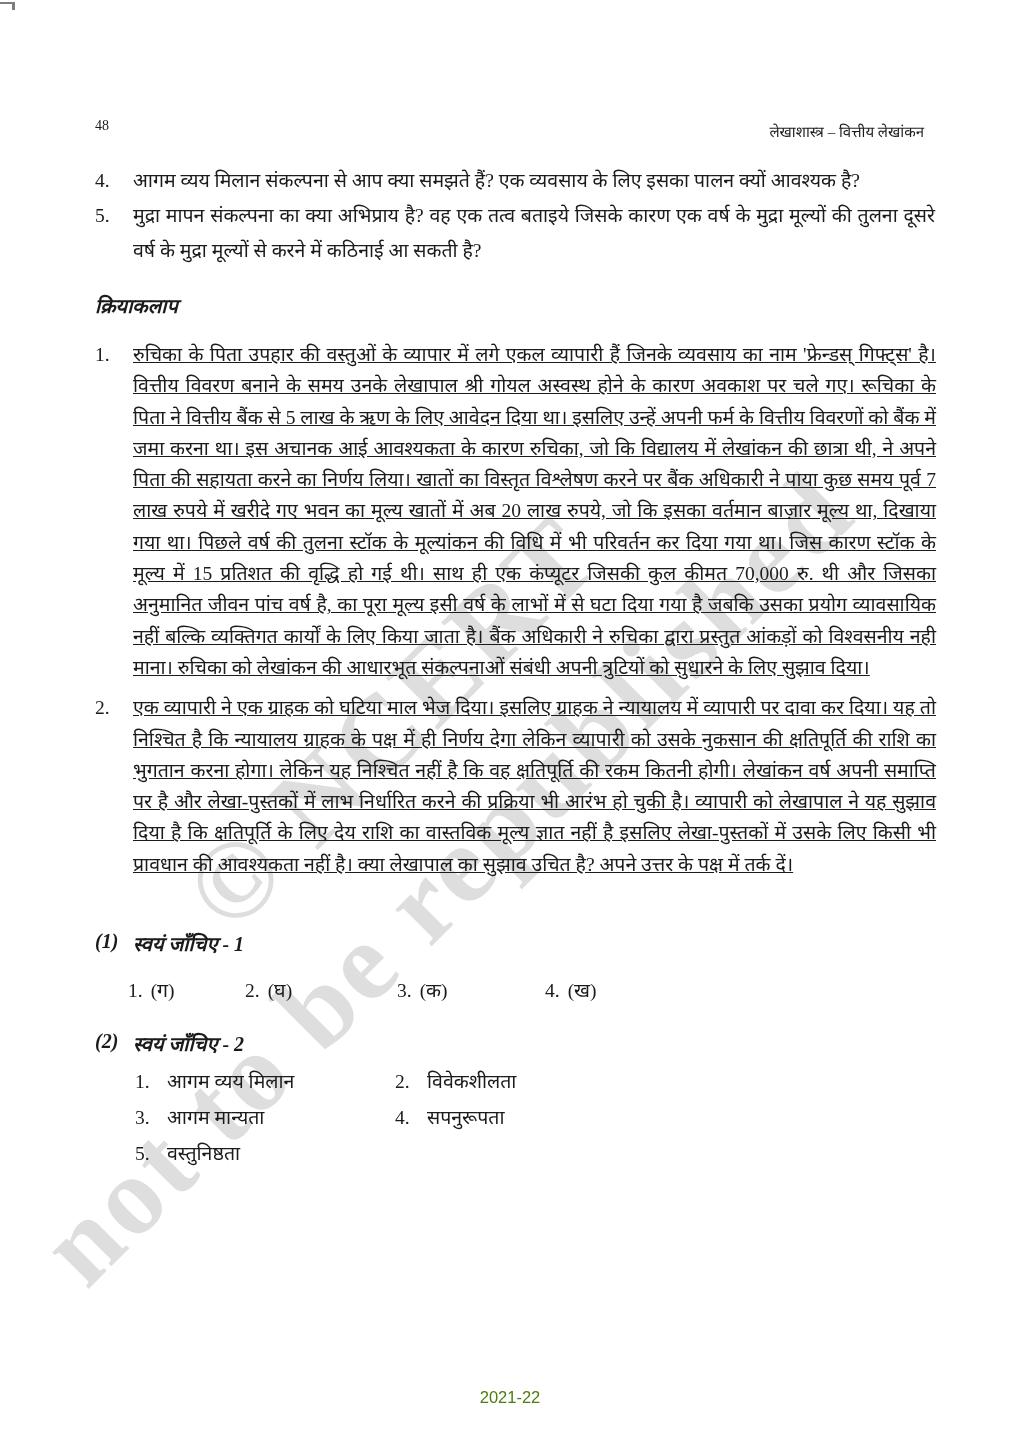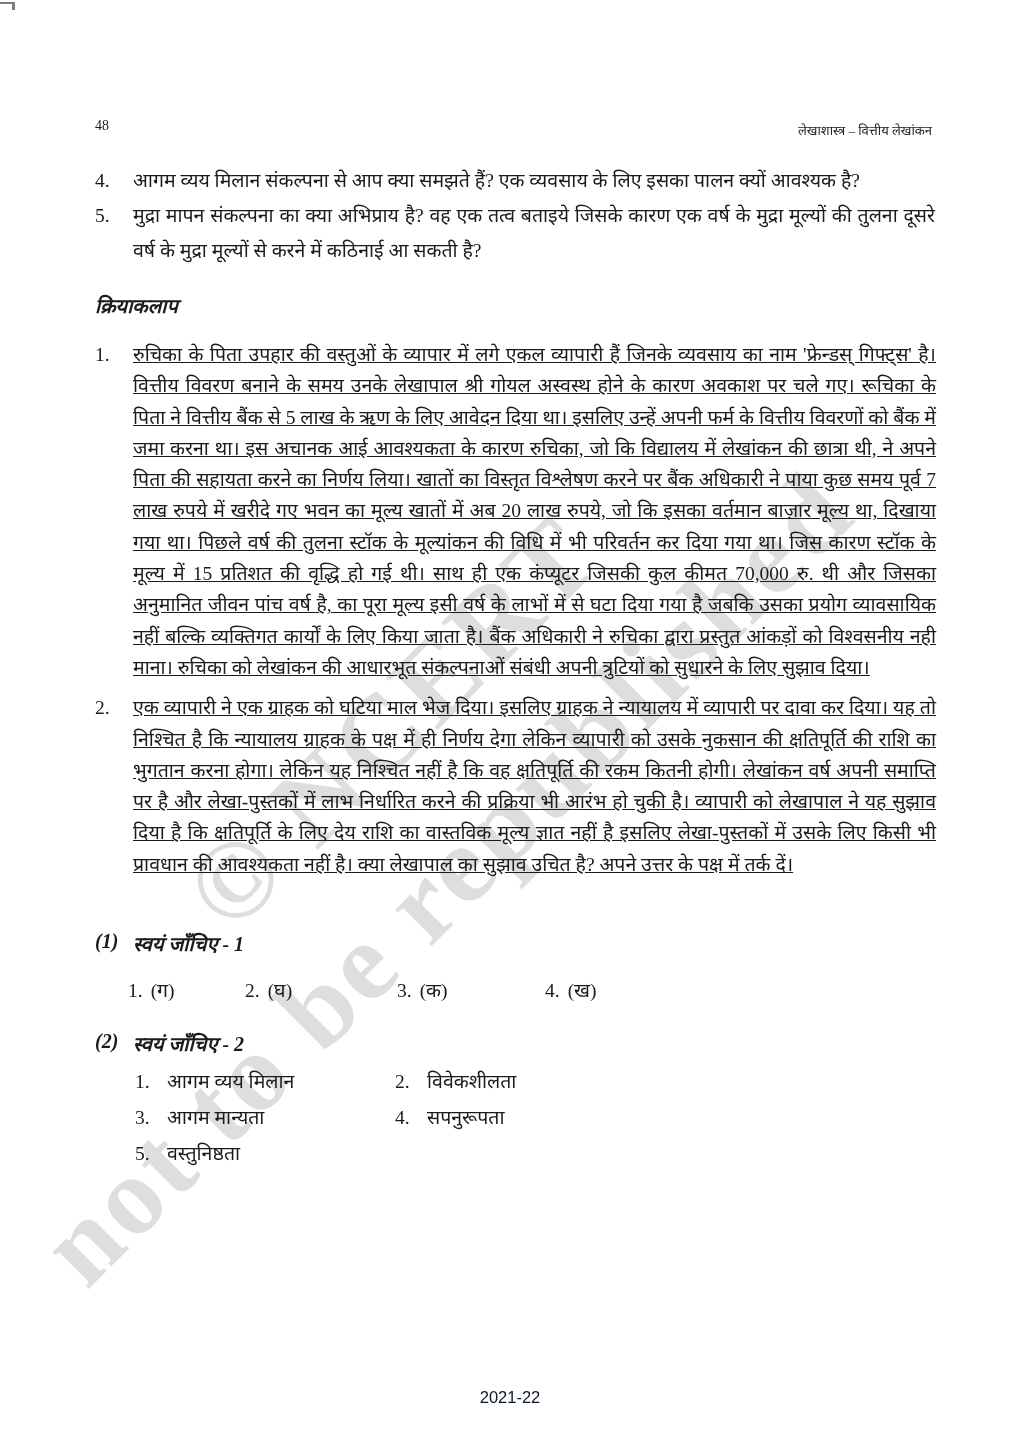--- a/index.html
+++ b/index.html
@@ -26,21 +26,21 @@
     transform-origin:0 50%;
     transform:rotate(-45deg);
     z-index:0;
     user-select:none;
   }
   .wm-line1{left:205px;top:845px;font-size:112px;}
   .wm-line2{left:60px;top:1200px;font-size:112px;}
   .content{position:relative;z-index:1;}
   
   .page-number{position:absolute;left:95px;top:118px;font-size:14px;}
-  .header-right{position:absolute;right:88px;top:121px;font-size:13px;}
+  .header-right{position:absolute;right:96px;top:121px;font-size:15px;}
   
   .questions{position:absolute;left:95px;top:163px;width:840px;}
   .q-item{display:flex;font-size:19.5px;line-height:35px;}
   .q-item .num{width:38px;flex:none;}
   .q-item .txt{flex:1;text-align:justify;}
   
   .activities-heading{
     position:absolute;left:95px;top:292px;
     font-size:20px;font-weight:bold;font-style:italic;text-align:right;
   }
@@ -70,21 +70,21 @@
     display:grid;grid-template-columns:260px 1fr;
     row-gap:9px;font-size:19.5px;line-height:27px;
   }
   .sc2-item{display:flex;}
   .sc2-item .num{width:32px;flex:none;}
   
   .footer{
     position:absolute;left:0;top:1388px;width:100%;
     text-align:center;
     font-family:"Liberation Sans","DejaVu Sans",sans-serif;
-    font-size:16.5px;color:#0f172a;
+    font-size:16.5px;color:#4d7c0f;
   }
 </style>
 </head>
 <body>
 
 <div class="page">
 
   <div class="corner-mark"></div>
 
   <div class="wm wm-line1" style="color: rgba(70, 70, 70, 0.18);">© NCERT</div>

